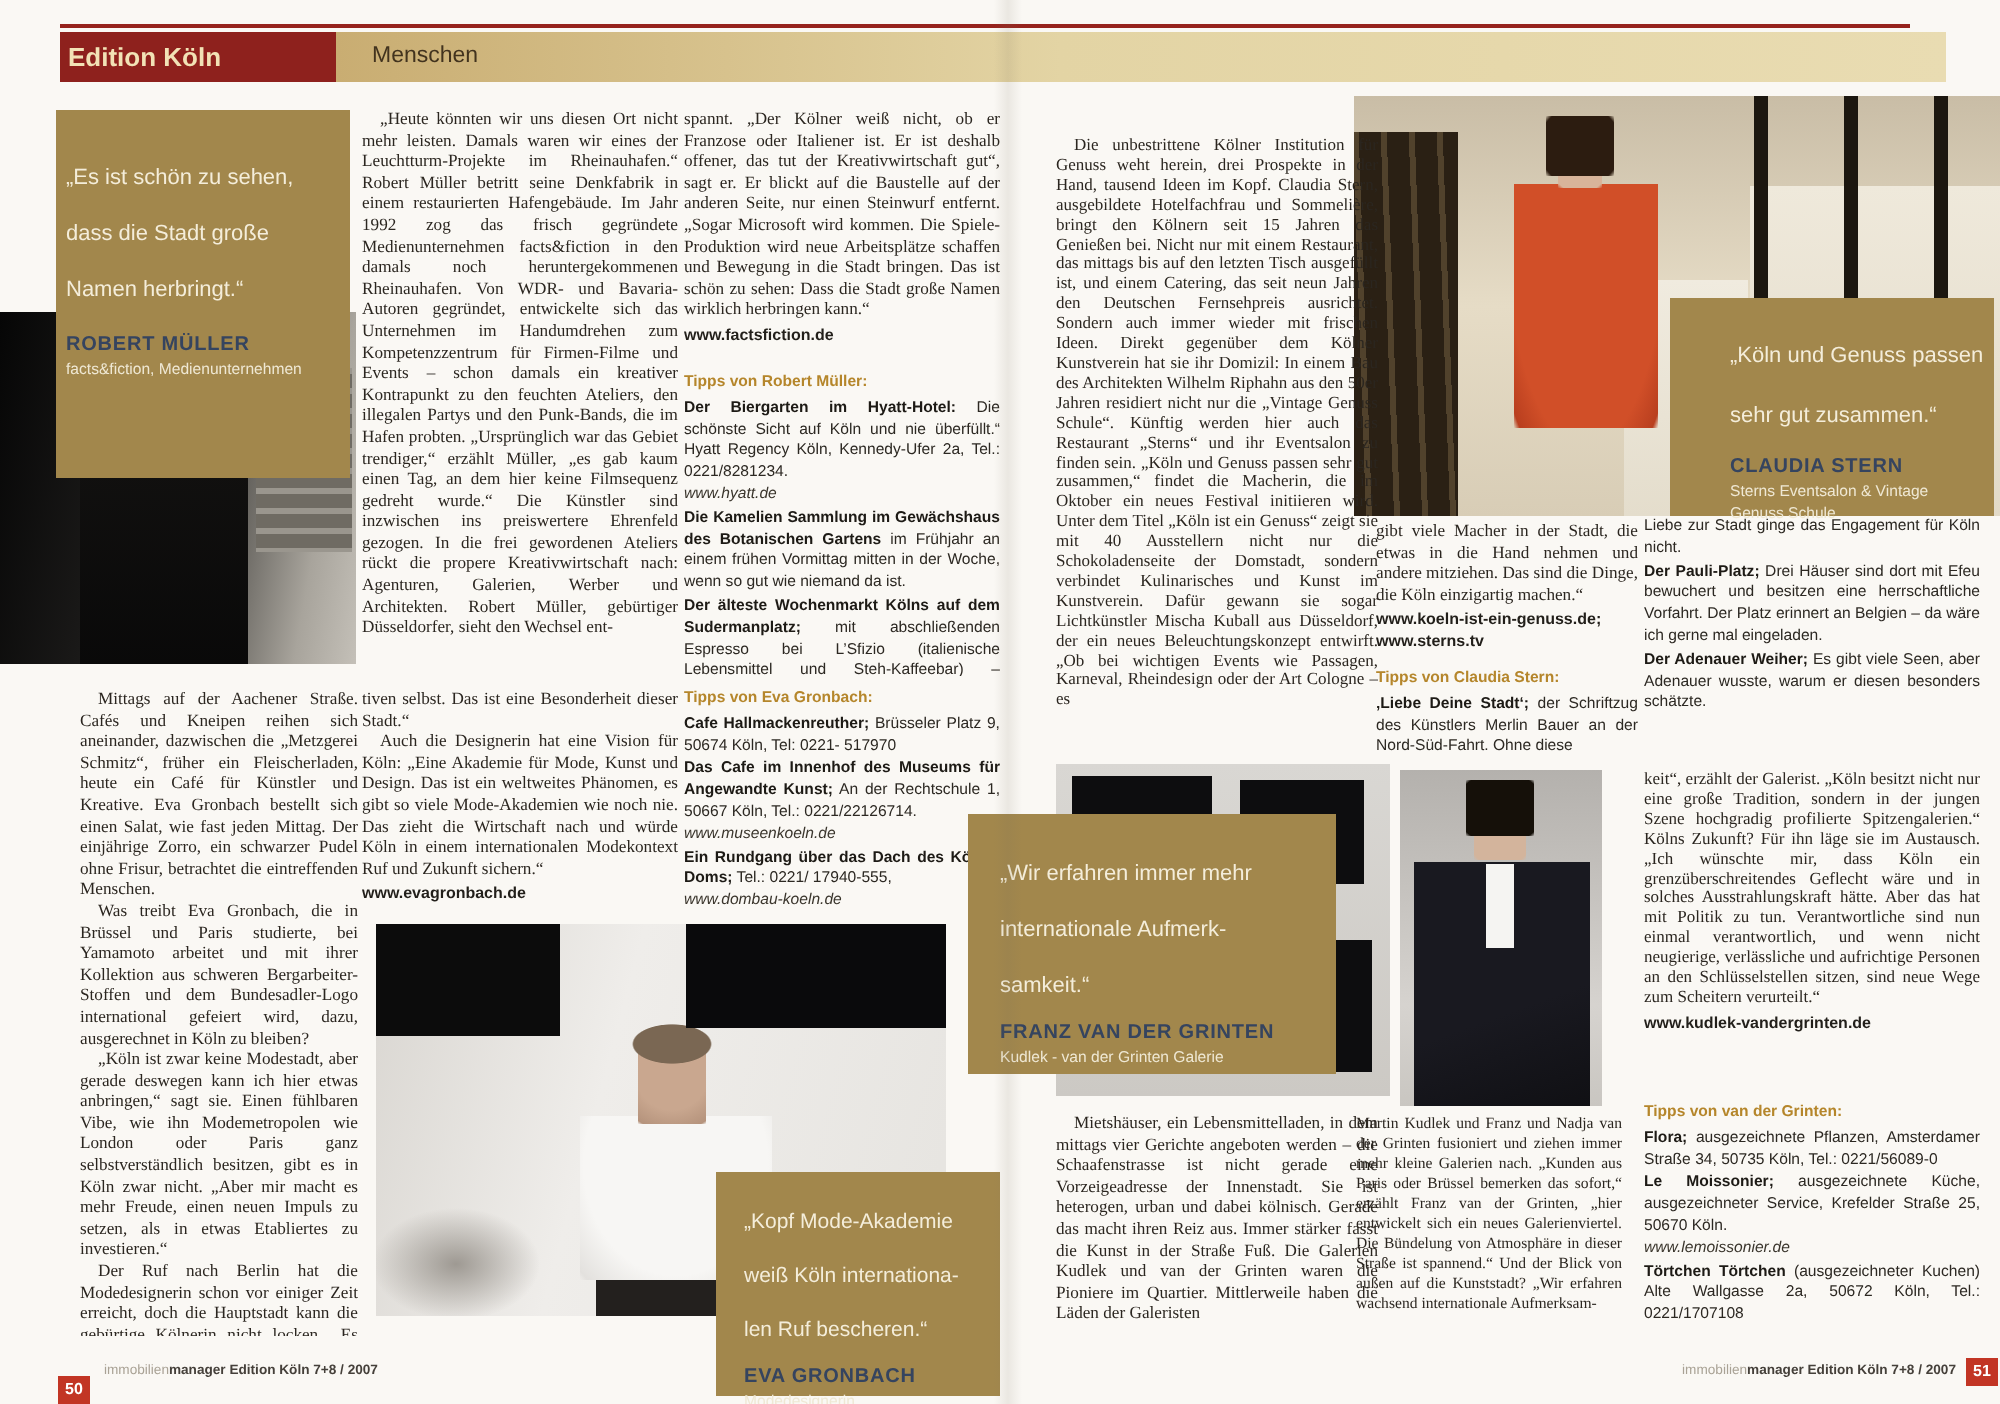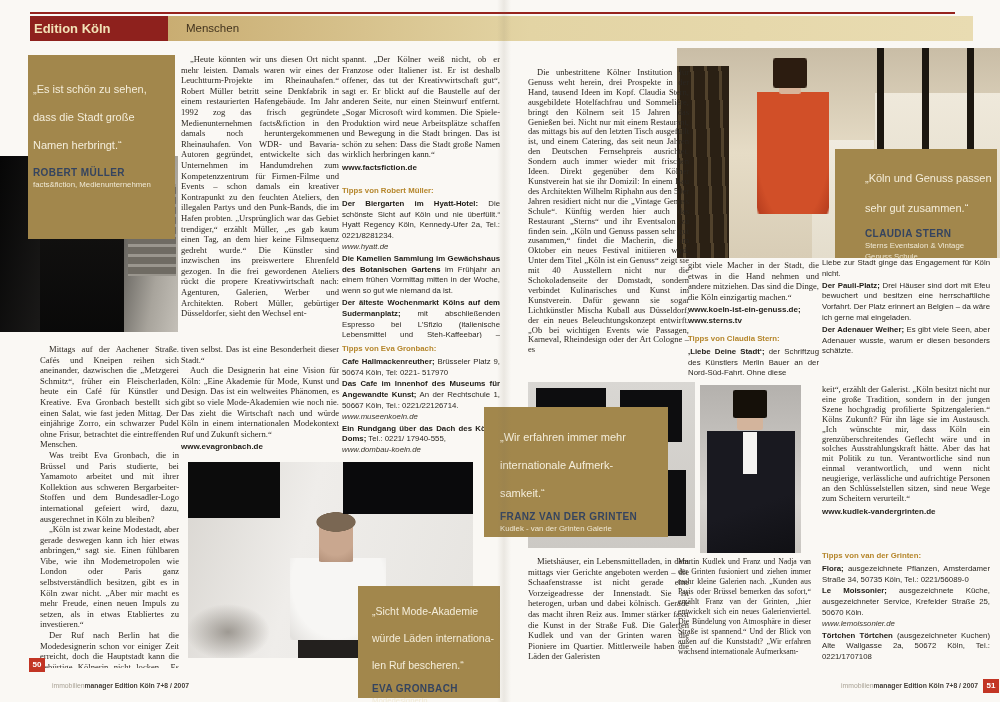--- a/index.html
+++ b/index.html
@@ -145,22 +145,22 @@
   <div class="abs col tips" style="left:342px;top:344px;width:158px;height:116px;">
     <p class="ttitle">Tipps von Eva Gronbach:</p>
     <p><b>Cafe Hallmackenreuther;</b><span> Brüsseler Platz 9, 50674 Köln, Tel: 0221- 517970</span><i class="tlink"></i></p>
     <p><b>Das Cafe im Innenhof des Museums für Angewandte Kunst;</b><span> An der Rechtschule 1, 50667 Köln, Tel.: 0221/22126714.</span><i class="tlink">www.museenkoeln.de</i></p>
     <p><b>Ein Rundgang über das Dach des Kölner Doms;</b><span> Tel.: 0221/ 17940-555,</span><i class="tlink">www.dombau-koeln.de</i></p>
   </div>
 
   <div class="abs photo photo-eva" style="left:188px;top:462px;width:285px;height:196px;"></div>
 
   <div class="abs qbox" style="left:358px;top:586px;width:142px;height:112px;padding:12px 8px 0 14px;box-sizing:border-box;">
-    <div class="qline" style="font-size:10.5px;line-height:27px;">„Sicht Mode-Akademie</div>
-    <div class="qline" style="font-size:10.5px;line-height:27px;">würde Läden internationa-</div>
+    <div class="qline" style="font-size:10.5px;line-height:27px;">„Kopf Mode-Akademie</div>
+    <div class="qline" style="font-size:10.5px;line-height:27px;">weiß Köln internationa-</div>
     <div class="qline" style="font-size:10.5px;line-height:27px;">len Ruf bescheren.“</div>
     <div class="qname" style="margin-top:4px;">EVA GRONBACH</div>
     <div class="qrole">Modedesignerin</div>
   </div>
 
   <div class="abs photo photo-claudia" style="left:677px;top:48px;width:323px;height:210px;"></div>
 
   <div class="abs qbox" style="left:835px;top:149px;width:162px;height:109px;padding:14px 8px 0 30px;box-sizing:border-box;">
     <div class="qline" style="line-height:30px;">„Köln und Genuss  passen</div>
     <div class="qline" style="line-height:30px;">sehr gut zusammen.“</div>
@@ -213,21 +213,21 @@
     <p>Martin Kudlek und Franz und Nadja van der Grinten fusioniert und ziehen immer mehr kleine Galerien nach. „Kunden aus Paris oder Brüssel bemerken das sofort,“ erzählt Franz van der Grinten, „hier entwickelt sich ein neues Galerienviertel. Die Bündelung von Atmosphäre in dieser Straße ist spannend.“ Und der Blick von außen auf die Kunststadt? „Wir erfahren wachsend internationale Aufmerksam-</p>
   </div>
 
   <div class="abs col tips" style="left:822px;top:551px;width:168px;height:118px;">
     <p class="ttitle">Tipps von van der Grinten:</p>
     <p><b>Flora;</b><span> ausgezeichnete Pflanzen, Amsterdamer Straße 34, 50735 Köln, Tel.: 0221/56089-0</span><i class="tlink"></i></p>
     <p><b>Le Moissonier;</b><span> ausgezeichnete Küche, ausgezeichneter Service, Krefelder Straße 25, 50670 Köln.</span><i class="tlink">www.lemoissonier.de</i></p>
     <p><b>Törtchen Törtchen</b><span> (ausgezeichneter Kuchen) Alte Wallgasse 2a, 50672 Köln, Tel.: 0221/1707108</span><i class="tlink"></i></p>
   </div>
 
-  <div class="abs pgnum" style="left:29px;top:658px;width:16px;height:14px;">50</div>
+  <div class="abs pgnum" style="left:29px;top:688px;width:16px;height:14px;">50</div>
   <div class="abs foot" style="left:52px;top:682px;">
     <span class="lt">immobilien</span><b>manager</b><b> Edition Köln 7+8 / 2007</b>
   </div>
   <div class="abs foot" style="left:700px;top:682px;width:278px;text-align:right;">
     <span class="lt">immobilien</span><b>manager</b><b> Edition Köln 7+8 / 2007</b>
   </div>
   <div class="abs pgnum" style="left:983px;top:679px;width:16px;height:14px;">51</div>
 
   <div class="abs gutter" style="left:497px;top:0;width:14px;height:702px;"></div>
 </div>

